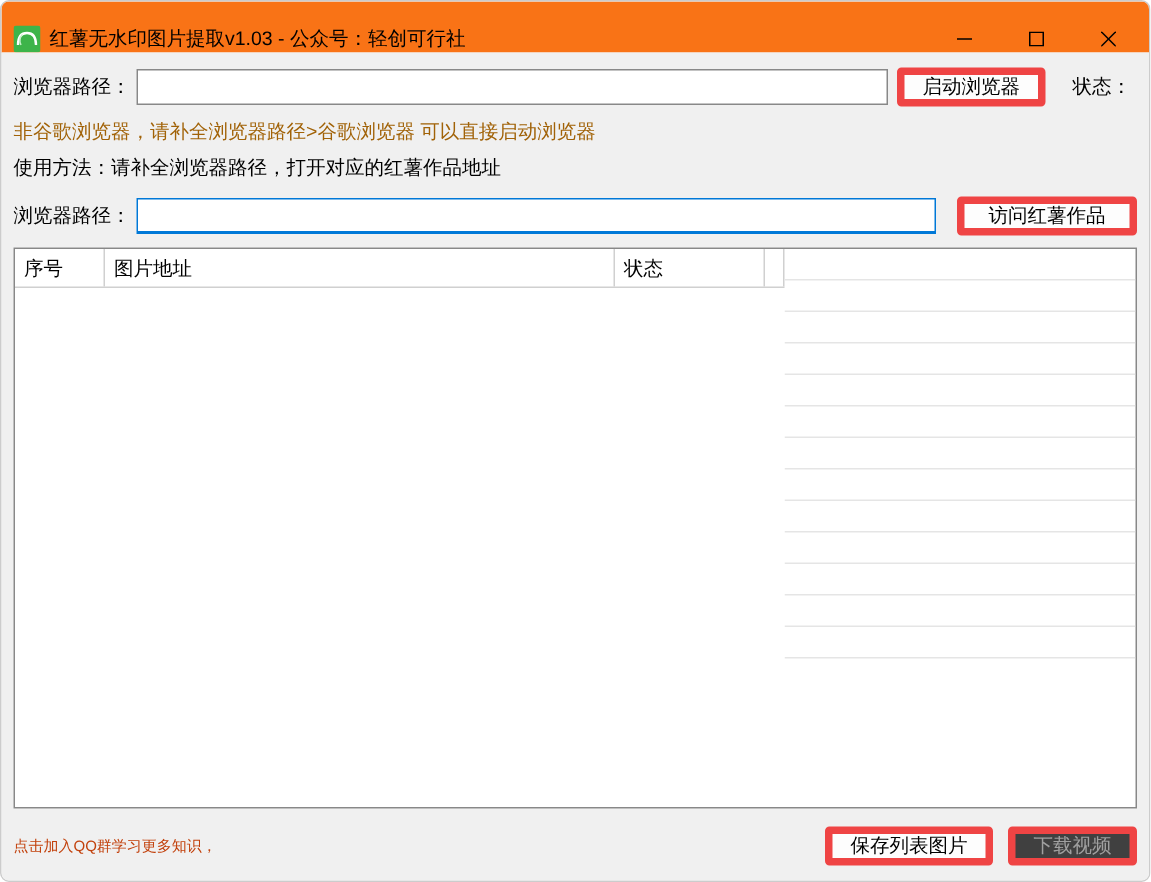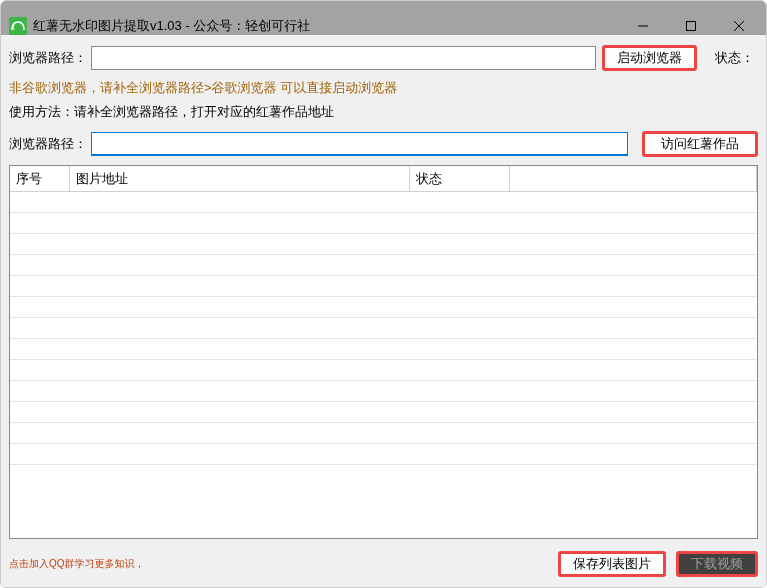--- a/index.html
+++ b/index.html
@@ -18,21 +18,21 @@
     overflow: hidden;
     background: #fff;
     display: flex;
     flex-direction: column;
   }
   .titlebar {
     height: 34px;
     display: flex;
     align-items: center;
     padding: 16px 4px 0 8px;
-    background: #a3a3a3;
+    background: #f97316;
   }
   .titlebar .app-icon {
     width: 18px;
     height: 18px;
     margin-right: 6px;
     flex-shrink: 0;
   }
   .titlebar .title {
     flex: 1;
     font-size: 13px;
@@ -79,21 +79,21 @@
   }
   .text-input.wide { flex: 1; }
   .focused {
     border: 1px solid #0078d7;
     border-bottom: 2px solid #0078d7;
     outline: none;
   }
   .btn {
     height: 26px;
     padding: 0 12px;
-    border: 3px solid #ef4444;
+    border: 5px solid #ef4444;
     border-radius: 3px;
     background: #fdfdfd;
     font-size: 13px;
     cursor: default;
     display: inline-flex;
     align-items: center;
     justify-content: center;
     white-space: nowrap;
   }
   .btn.disabled {
@@ -110,21 +110,21 @@
     color: #000;
     margin-bottom: 10px;
     font-size: 13px;
   }
   .table-wrap {
     flex: 1;
     border: 1px solid #888;
     background: #fff;
     overflow: hidden;
     display: flex;
-    flex-direction: column;
+    flex-direction: row;
     margin-bottom: 10px;
   }
   .thead {
     display: flex;
     border-bottom: 1px solid #d0d0d0;
     background: #fff;
     height: 26px;
   }
   .th {
     border-right: 1px solid #d0d0d0;

